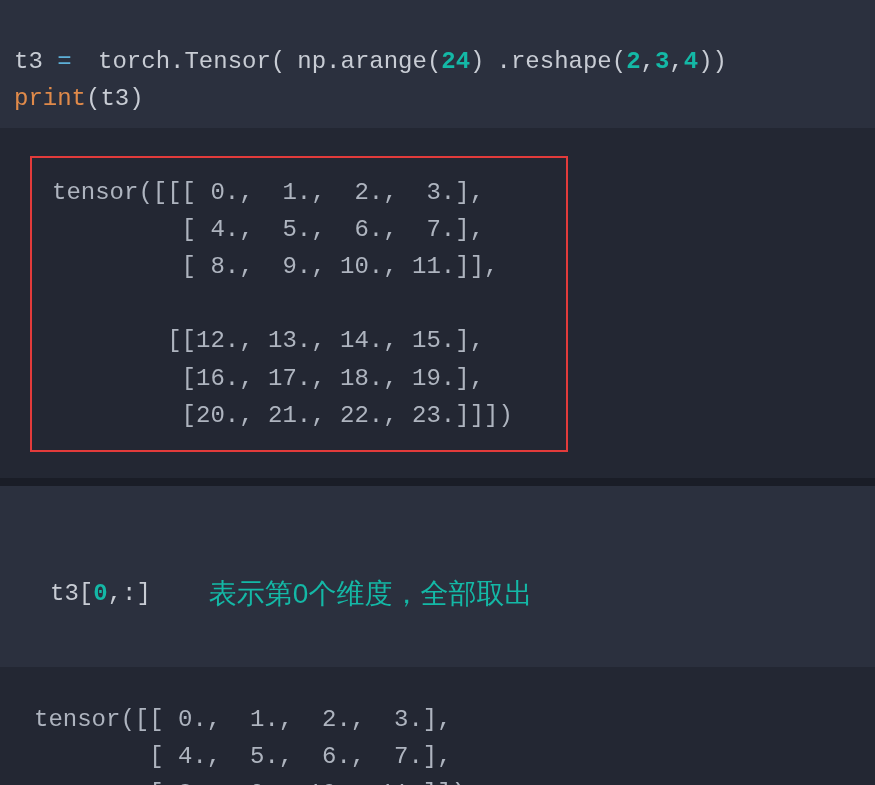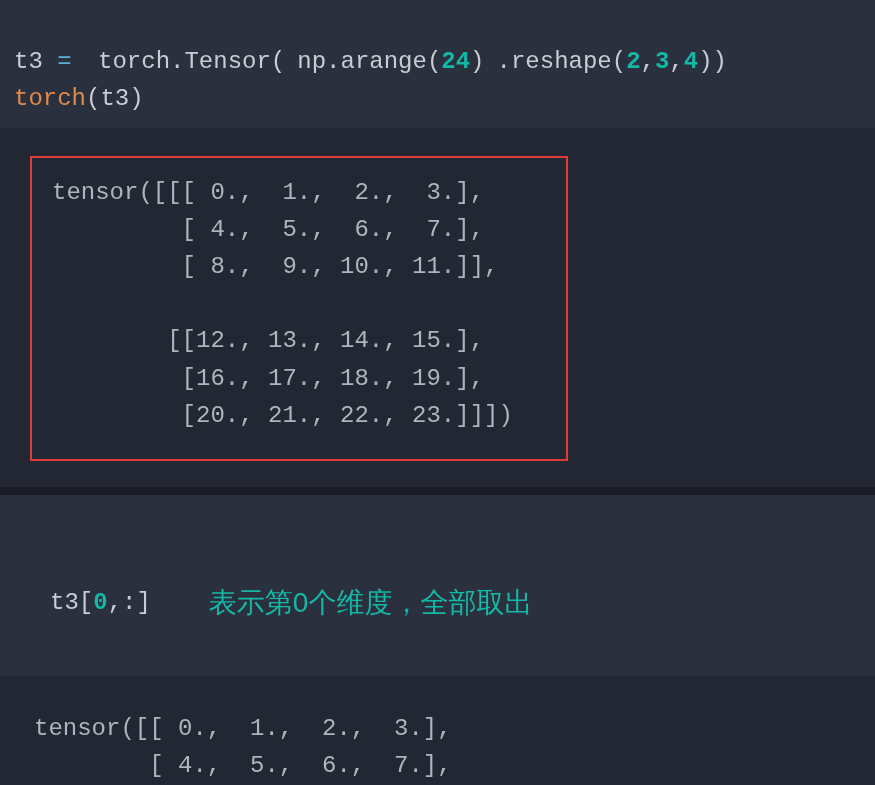--- a/index.html
+++ b/index.html
@@ -24,21 +24,21 @@
     padding: 28px 16px 26px 16px;
     position: relative;
   }
   .output-pre {
     white-space: pre;
     line-height: 1.55;
     color: #aeb4bf;
   }
   .red-box {
     border: 2px solid #e23b3b;
-    padding: 16px 20px 25px 20px;
+    padding: 16px 20px 16px 20px;
     margin-left: 14px;
     width: 538px;
   }
   .output2 { padding-top: 34px; }
   .annotation {
     color: #14b8a6;
     font-family: "Microsoft YaHei","PingFang SC",sans-serif;
     font-size: 28px;
     margin-left: 58px;
     font-weight: 400;
@@ -50,21 +50,21 @@
   .tok-paren { color: #c8ccd4; }
   .tok-print { color: #e08a4a; }
   .divider { height: 8px; background: #1a1d27; }
   .row-inline { display: flex; align-items: center; margin-left: 36px; }
 </style>
 </head>
 <body>
 
 <div class="code-block">
 <span><span class="tok-var">t3</span><span class="tok-op"> = </span><span class="tok-func">torch.Tensor</span><span class="tok-paren">(</span><span class="tok-func">np.arange</span><span class="tok-paren">(</span><span class="tok-num">24</span><span class="tok-paren">)</span><span class="tok-func">.reshape</span><span class="tok-paren">(</span><span class="tok-num">2</span><span class="tok-paren">,</span><span class="tok-num">3</span><span class="tok-paren">,</span><span class="tok-num">4</span><span class="tok-paren">))</span></span>
-<span><span class="tok-print">torch</span><span class="tok-paren">(</span><span class="tok-var">t3</span><span class="tok-paren">)</span></span>
+<span><span class="tok-print">print</span><span class="tok-paren">(</span><span class="tok-var">t3</span><span class="tok-paren">)</span></span>
 </div>
 
 <div class="output-area">
   <div class="red-box">
     <div class="output-pre">tensor([[[ 0.,  1.,  2.,  3.],
          [ 4.,  5.,  6.,  7.],
          [ 8.,  9., 10., 11.]],
 
         [[12., 13., 14., 15.],
          [16., 17., 18., 19.],

